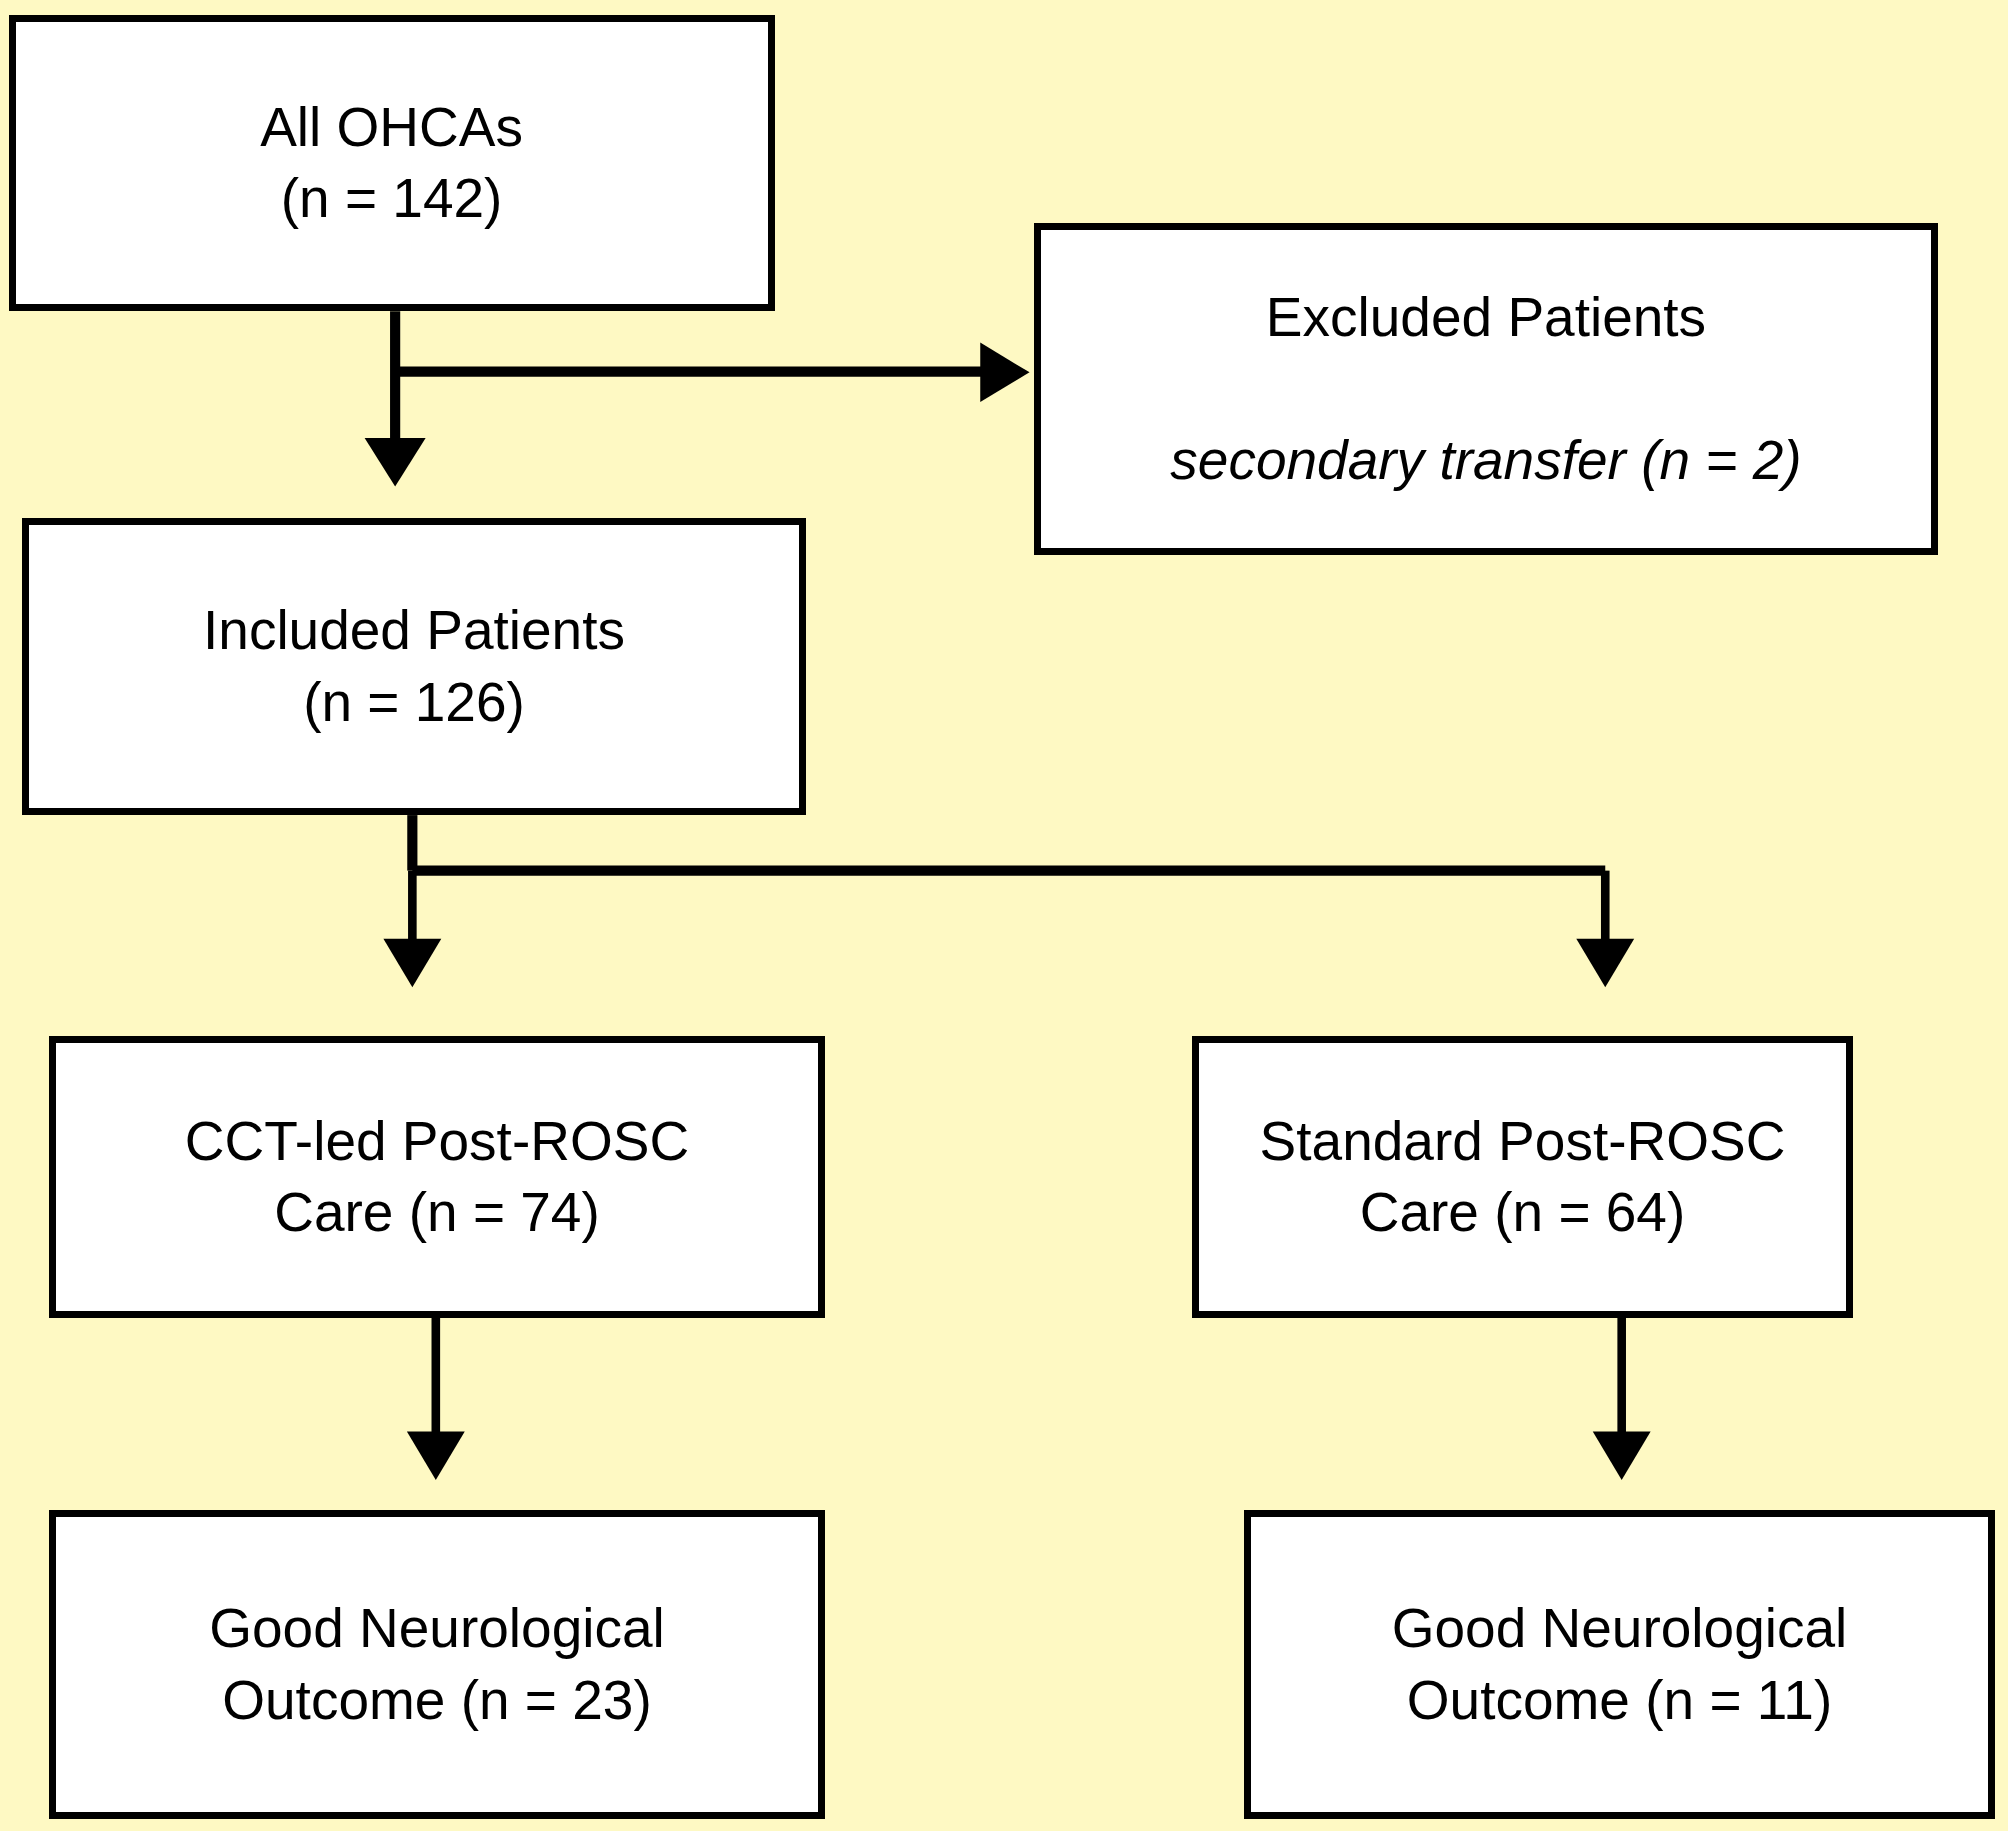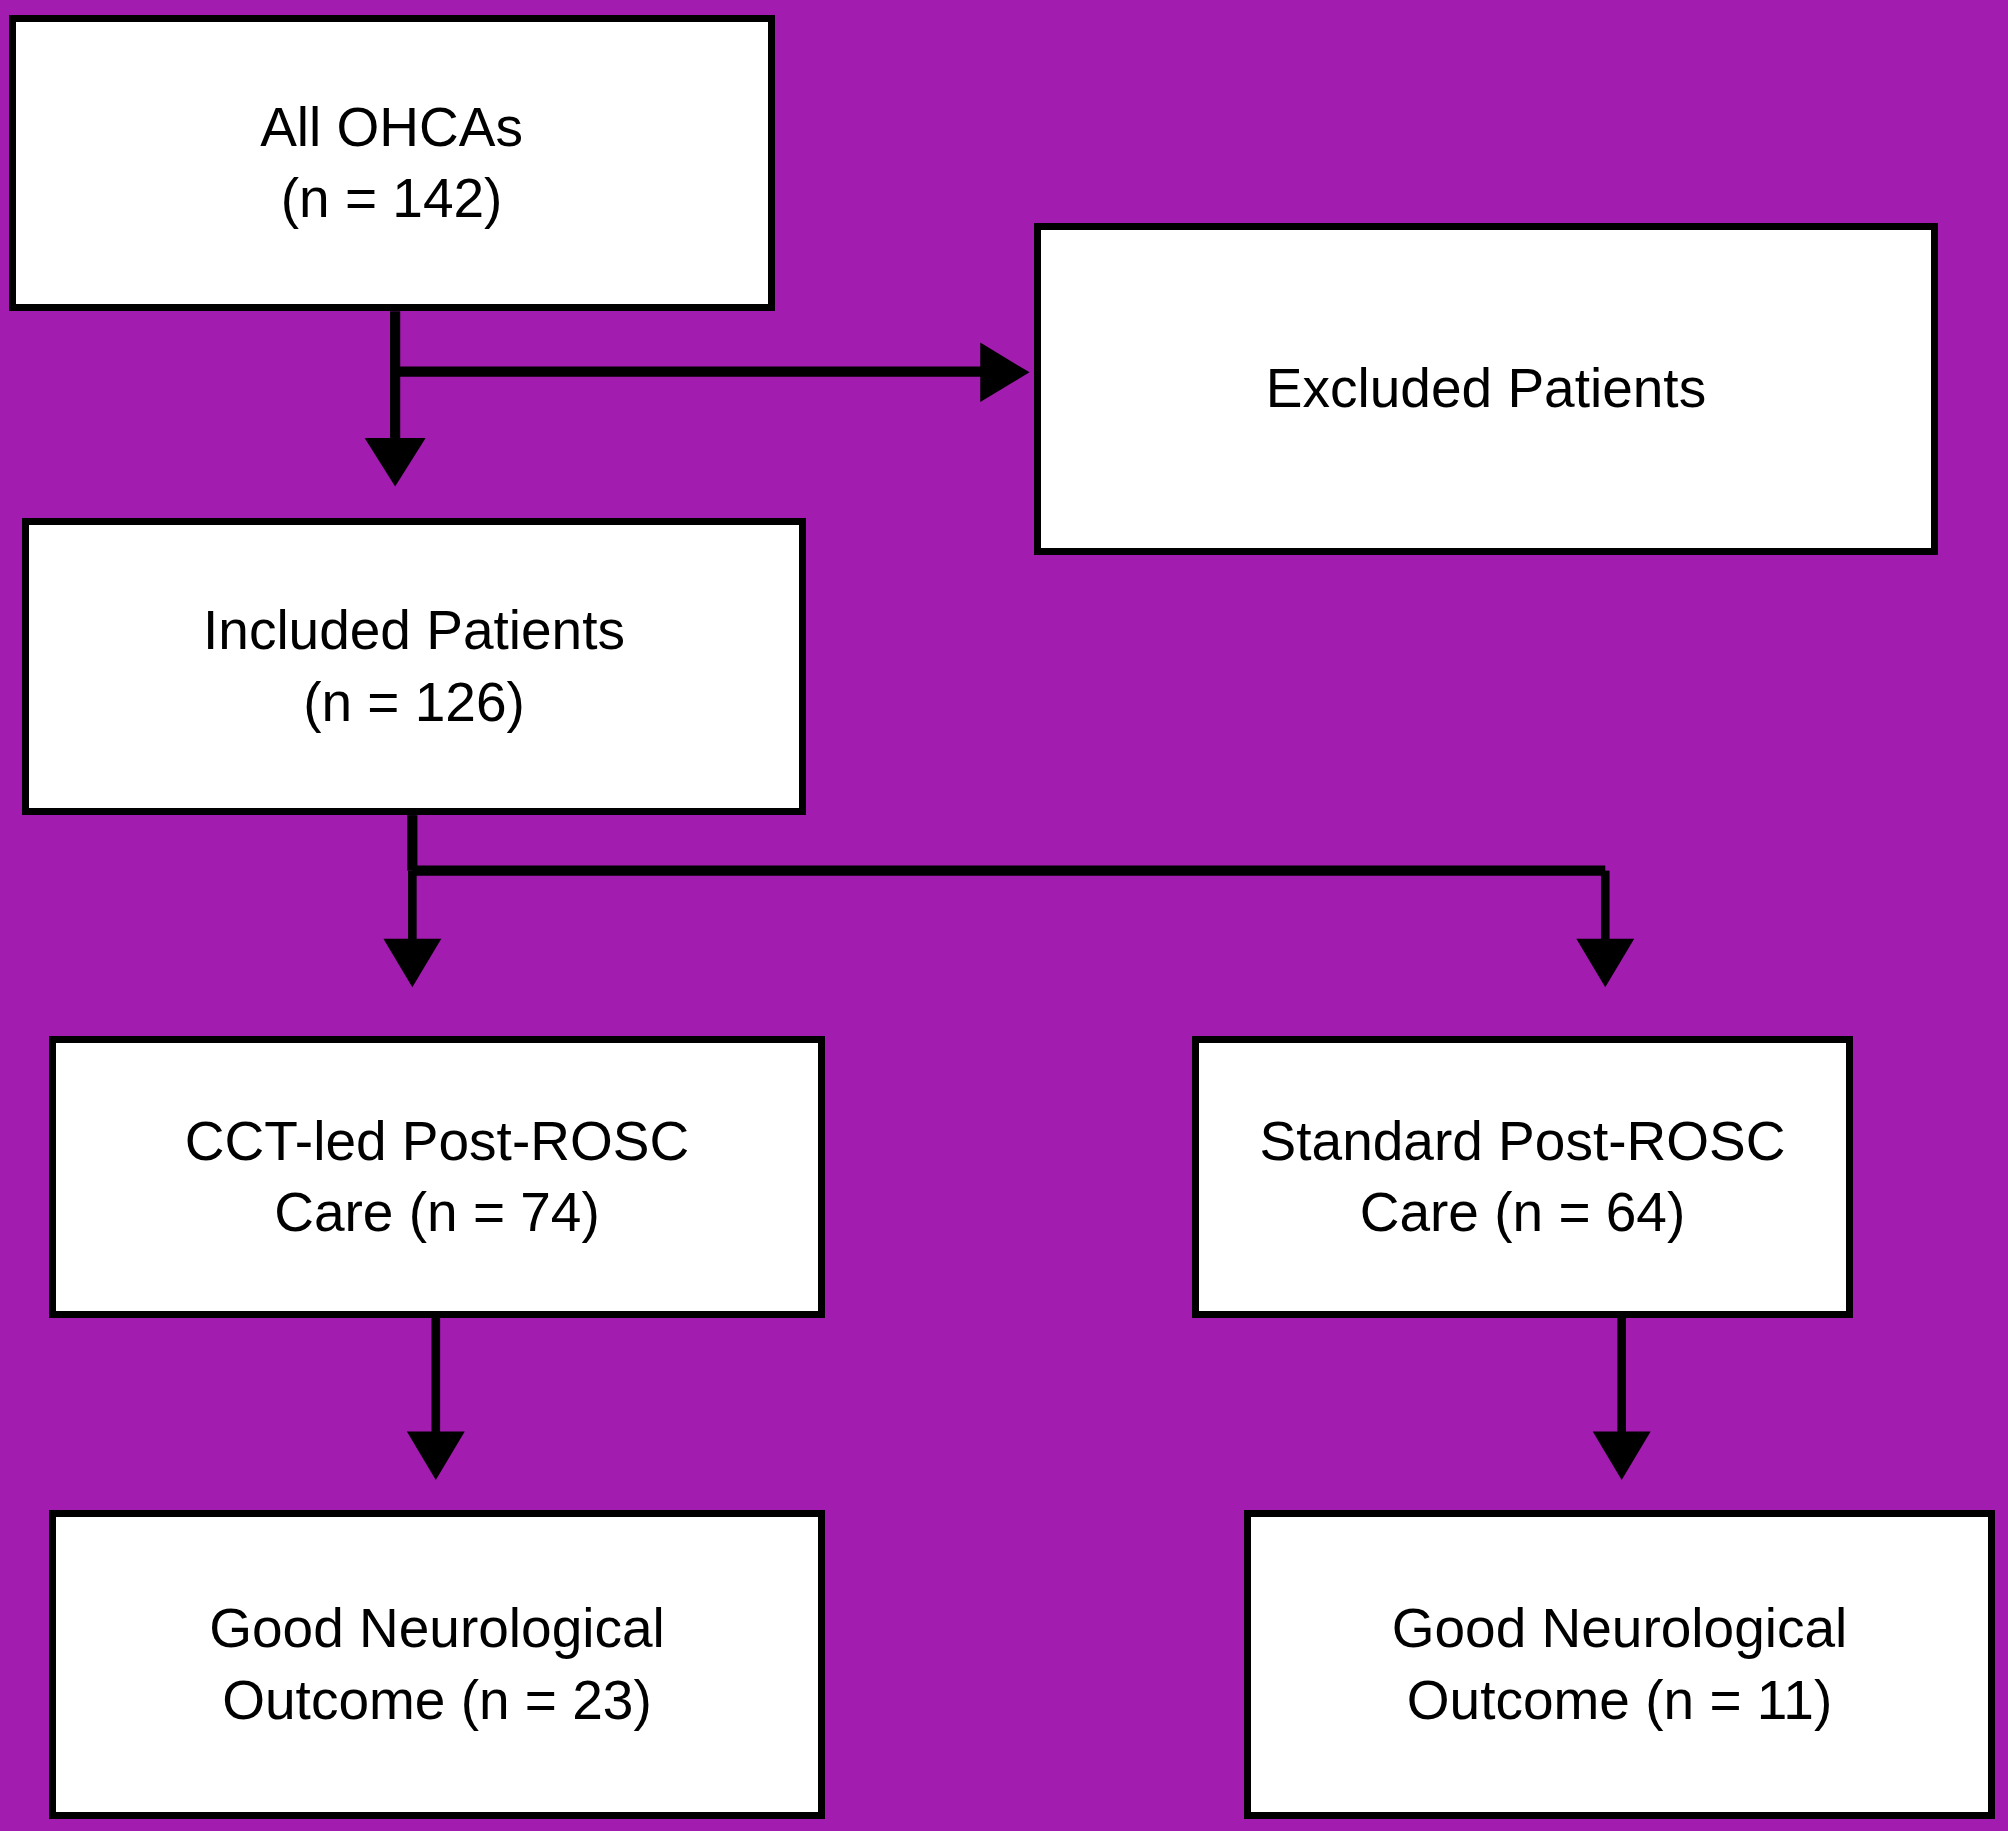--- a/index.html
+++ b/index.html
@@ -8,21 +8,21 @@
     padding: 0;
     background: #ffffff;
   }
   body {
     font-family: "Liberation Sans", sans-serif;
   }
   #stage {
     position: relative;
     width: 2009px;
     height: 1832px;
-    background: #a21caf;
+    background: #fef9c3;
     overflow: hidden;
   }
   .node {
     position: absolute;
     box-sizing: border-box;
     background: #ffffff;
     border: 7.8px solid #000000;
     display: flex;
     align-items: center;
     justify-content: center;
@@ -116,20 +116,21 @@
   </svg>
 
   <div class="node" id="node-all-ohcas">
     <div class="node-text">All OHCAs
 (n = 142)</div>
   </div>
 
   <div class="node" id="node-excluded">
     <div class="node-text">
       <span class="roman">Excluded Patients</span>
+      <span class="ital">secondary transfer (n = 2)</span>
     </div>
   </div>
 
   <div class="node" id="node-included">
     <div class="node-text">Included Patients
 (n = 126)</div>
   </div>
 
   <div class="node" id="node-cct">
     <div class="node-text">CCT-led Post-ROSC

